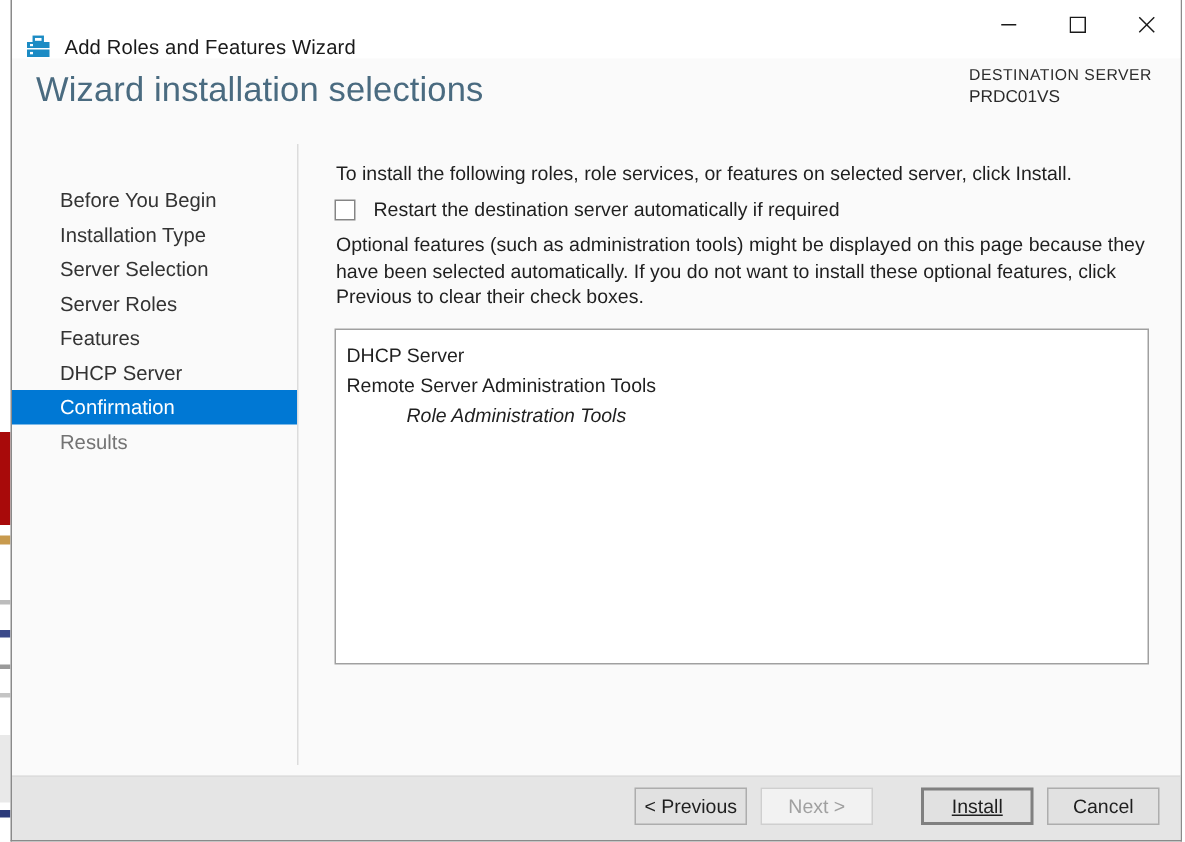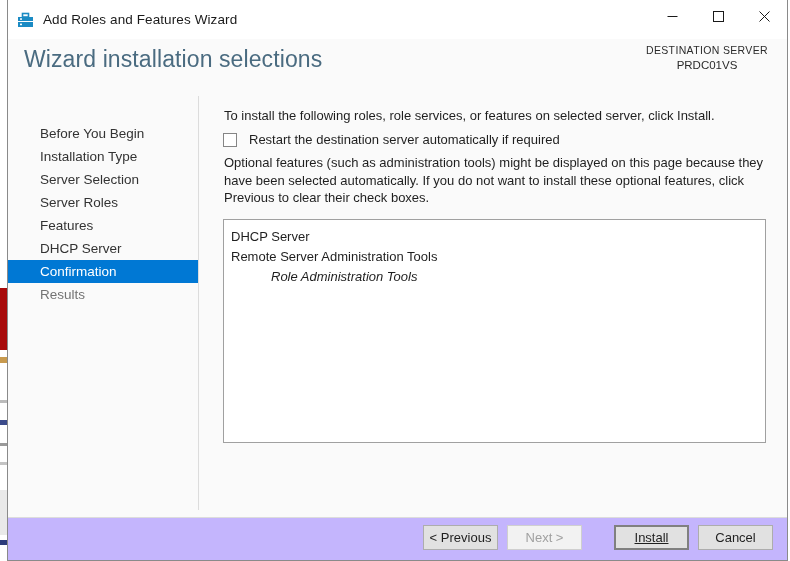--- a/index.html
+++ b/index.html
@@ -46,21 +46,21 @@
     border-top: none;
     box-sizing: border-box;
   }
 
   
   #title-bar {
     position: relative;
     height: 39px;
     background: #ffffff;
     display: flex;
-    align-items: center;
+    align-items: flex-end;
   }
   #app-icon {
     width: 17px; height: 17px;
     margin-left: 9px;
     margin-right: 9px;
     position: relative;
     flex: none;
   }
   #window-title {
     font-size: 13.5px;
@@ -94,21 +94,21 @@
     top: 7px;
     font-size: 23px;
     color: #4a6b80;
     font-weight: normal;
     letter-spacing: 0.1px;
   }
   #destination-server-block {
     position: absolute;
     right: 19px;
     top: 4px;
-    text-align: center;
+    text-align: left;
     line-height: 15px;
   }
   #destination-server-label {
     font-size: 10.5px;
     color: #2b2b2b;
     letter-spacing: 0.35px;
   }
   #destination-server-value {
     font-size: 11.5px;
     color: #2b2b2b;
@@ -228,21 +228,21 @@
     line-height: 19px;
     text-decoration: none;
     cursor: pointer;
     white-space: nowrap;
   }
 
   
   #footer-bar {
     position: relative;
     height: 42px;
-    background: #c4b5fd;
+    background: #e5e5e5;
     border-top: 1px solid #dcdcdc;
   }
   #footer-buttons {
     position: absolute;
     right: 14px;
     top: 7px;
     display: flex;
     gap: 0;
   }
   .wizard-button {

